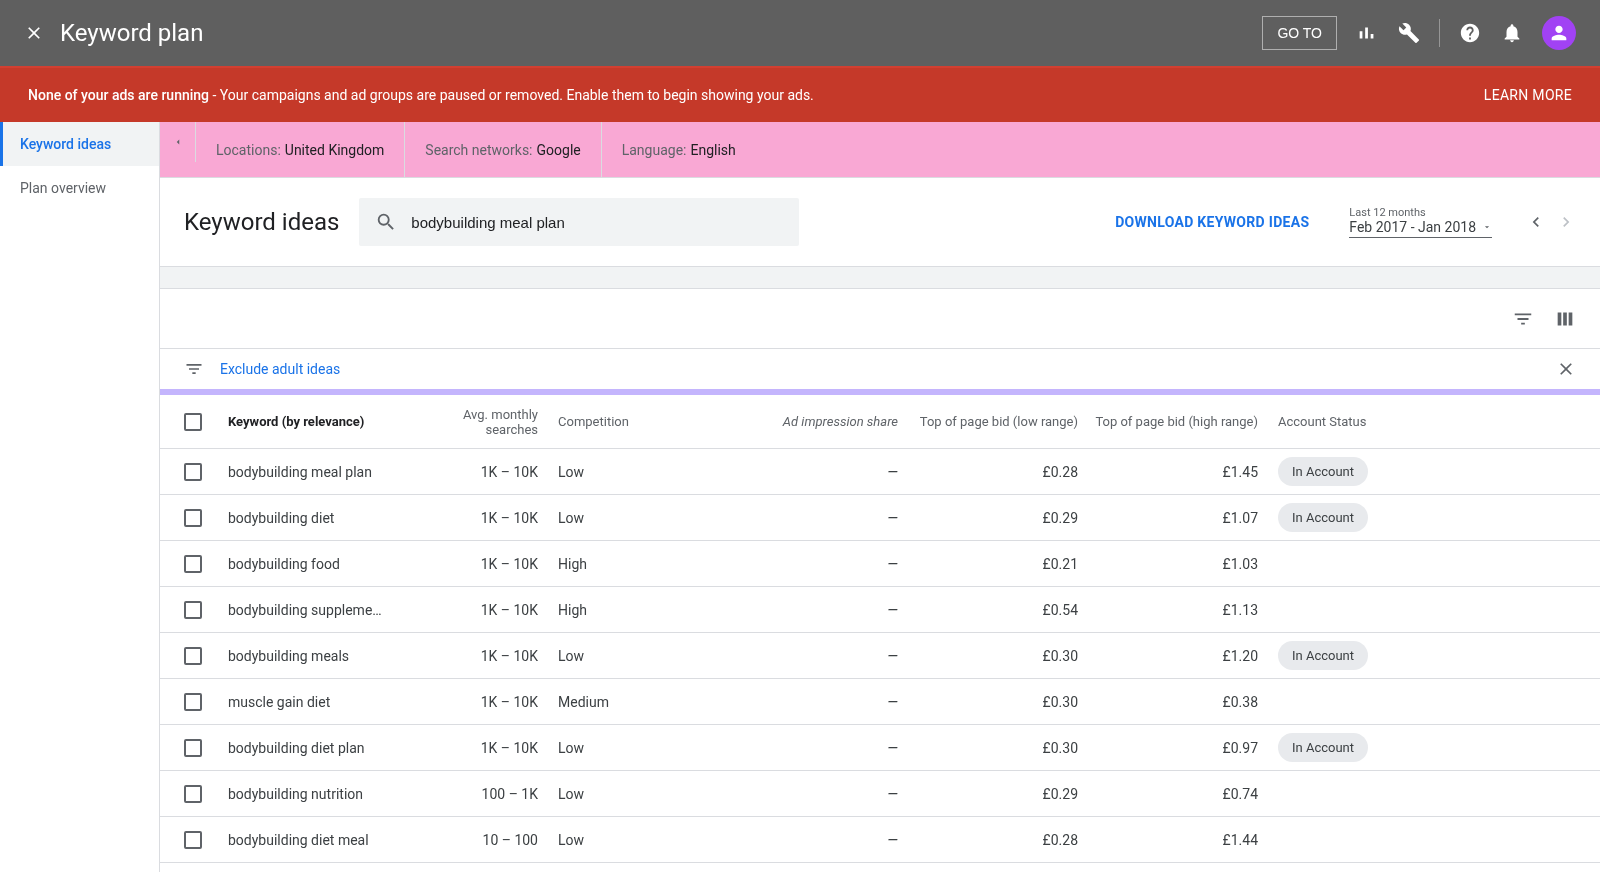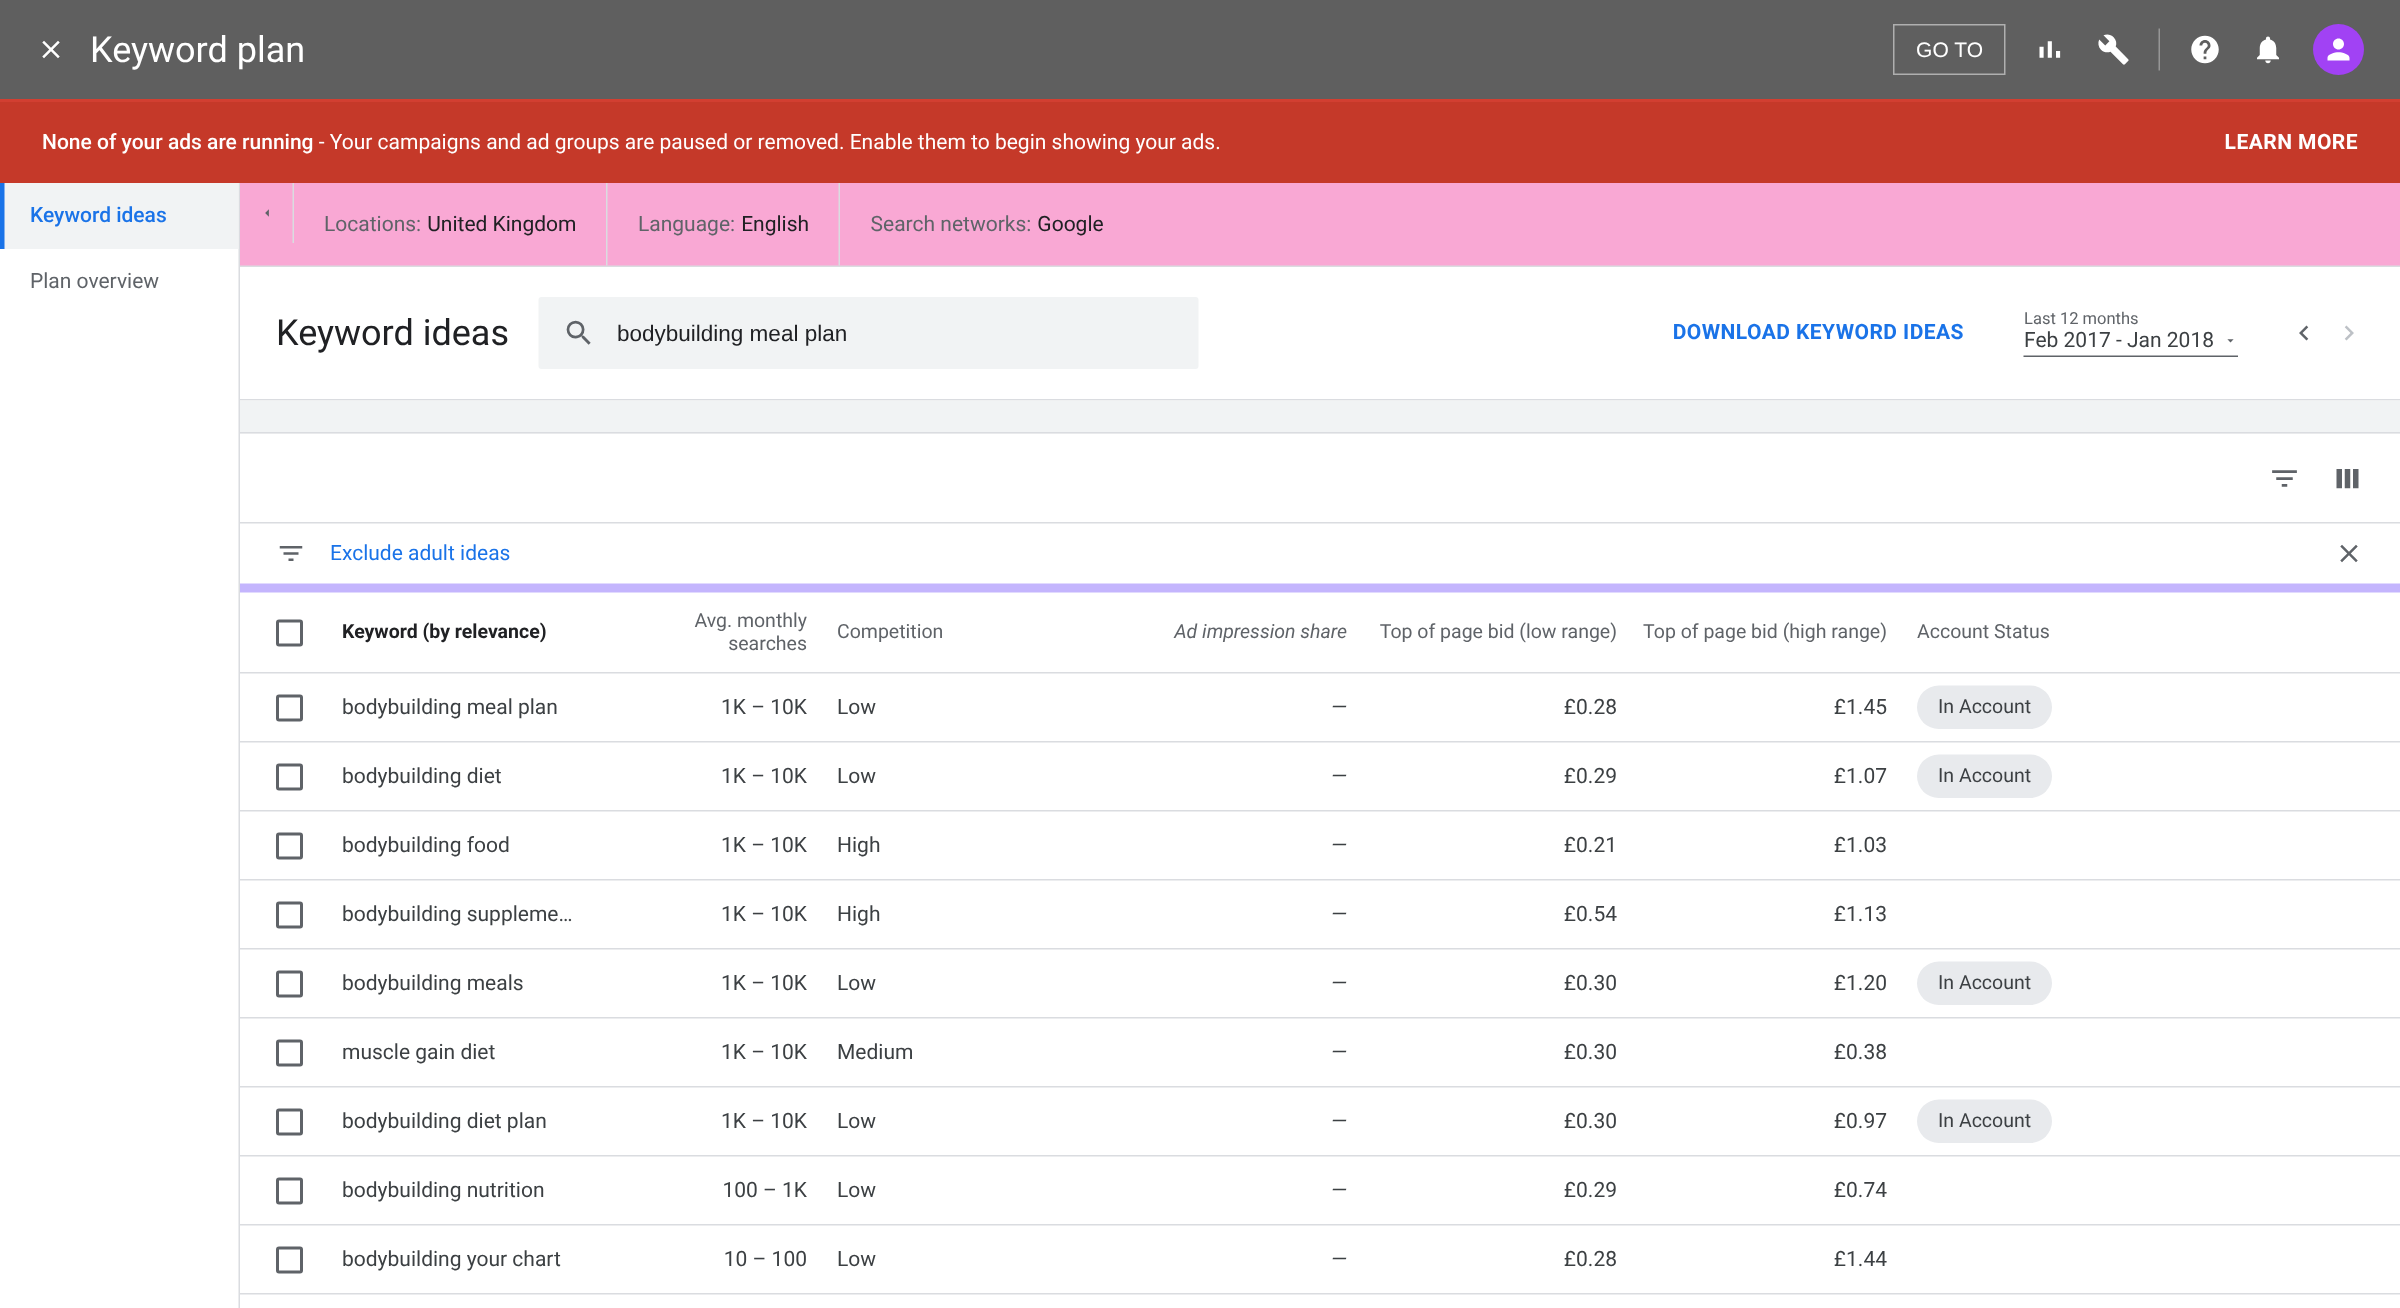--- a/index.html
+++ b/index.html
@@ -13,21 +13,21 @@
 .goto-btn { border: 1px solid rgba(255,255,255,0.5); padding: 8px 14px; font-size: 14px; font-weight: 500; color: #fff; background: transparent; cursor: pointer; }
 .topbar-icon { width: 24px; height: 24px; display: flex; align-items: center; justify-content: center; cursor: pointer; fill: #fff; color:#fff; }
 .divider-v { width: 1px; height: 28px; background: rgba(255,255,255,0.35); }
 .avatar { width: 34px; height: 34px; border-radius: 50%; background: #a142f4; display: flex; align-items: center; justify-content: center; }
 .avatar svg { fill: #fff; }
 
 
 .alert-banner { background: #c53929; color: #fff; height: 54px; display: flex; align-items: center; padding: 0 28px; font-size: 14px; }
 .alert-banner .bold { font-weight: 500; }
 .alert-banner .msg { flex: 1; }
-.alert-banner .learn { font-weight: 700; letter-spacing: 0.3px; cursor: pointer; font-size: 14px; }
+.alert-banner .learn { font-weight: 400; letter-spacing: 0.3px; cursor: pointer; font-size: 14px; }
 
 
 .body-wrap { display: flex; height: calc(872px - 68px - 54px); }
 .sidebar { width: 160px; border-right: 1px solid #dadce0; background: #fff; }
 .sidebar-item { padding: 14px 20px; font-size: 14px; cursor: pointer; color: #5f6368; }
 .sidebar-item.active { color: #1a73e8; background: #f1f3f4; border-left: 3px solid #1a73e8; padding-left: 17px; font-weight: 500; }
 
 .main { flex: 1; display: flex; flex-direction: column; overflow: hidden; }
 
 
@@ -145,26 +145,26 @@
       <div class="collapse-btn">
         <svg width="10" height="12" viewBox="0 0 24 24">
             <path fill="#5f6368" d="M15 6l-6 6 6 6z"></path>
           </svg>
       </div>
       <div class="filter-seg">
         <span>Locations:</span>
         <span class="val">United Kingdom</span>
       </div>
       <div class="filter-seg">
+        <span>Search networks:</span>
+        <span class="val">Google</span>
+      </div>
+      <div class="filter-seg">
         <span>Language:</span>
         <span class="val">English</span>
-      </div>
-      <div class="filter-seg">
-        <span>Search networks:</span>
-        <span class="val">Google</span>
       </div>
     </div>
 
     <div class="header-section">
       <div class="page-title">Keyword ideas</div>
       <div class="search-box">
         <svg width="22" height="22" viewBox="0 0 24 24">
             <path d="M15.5 14h-.79l-.28-.27A6.471 6.471 0 0 0 16 9.5 6.5 6.5 0 1 0 9.5 16c1.61 0 3.09-.59 4.23-1.57l.27.28v.79l5 4.99L20.49 19l-4.99-5zm-6 0C7.01 14 5 11.99 5 9.5S7.01 5 9.5 5 14 7.01 14 9.5 11.99 14 9.5 14z"></path>
           </svg>
         <input type="text" value="bodybuilding meal plan" style="">
@@ -326,21 +326,21 @@
     <div class="col-competition">Low</div>
     <div class="col-impression">—</div>
     <div class="col-bidlow">£0.29</div>
     <div class="col-bidhigh">£0.74</div>
     <div class="col-status"></div>
   </div>
           <div class="table-row-el">
     <div class="col-check">
               <div class="checkbox"></div>
             </div>
-    <div class="col-keyword">bodybuilding your chart</div>
+    <div class="col-keyword">bodybuilding diet meal</div>
     <div class="col-searches">10 – 100</div>
     <div class="col-competition">Low</div>
     <div class="col-impression">—</div>
     <div class="col-bidlow">£0.28</div>
     <div class="col-bidhigh">£1.44</div>
     <div class="col-status"></div>
   </div>
         </div>
     </div>
 

